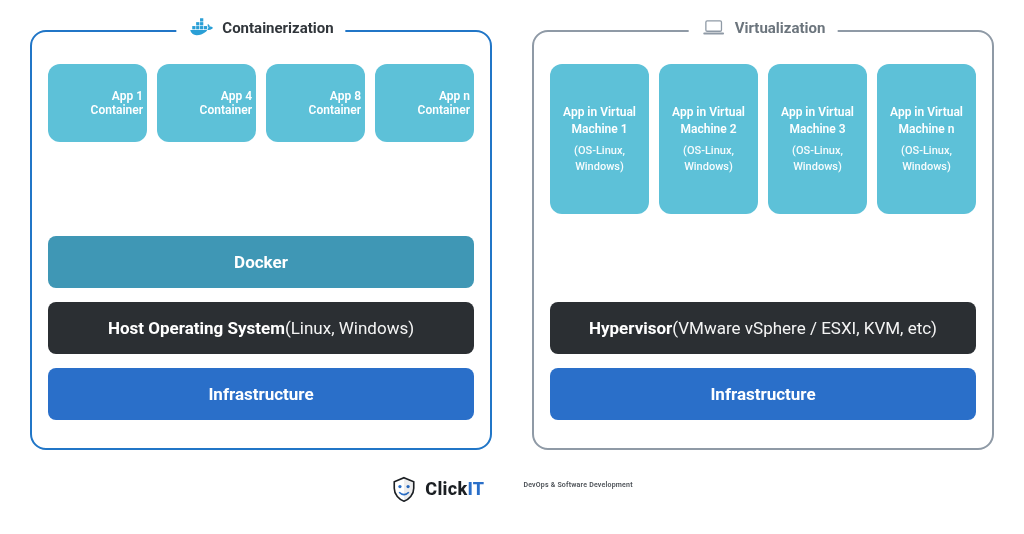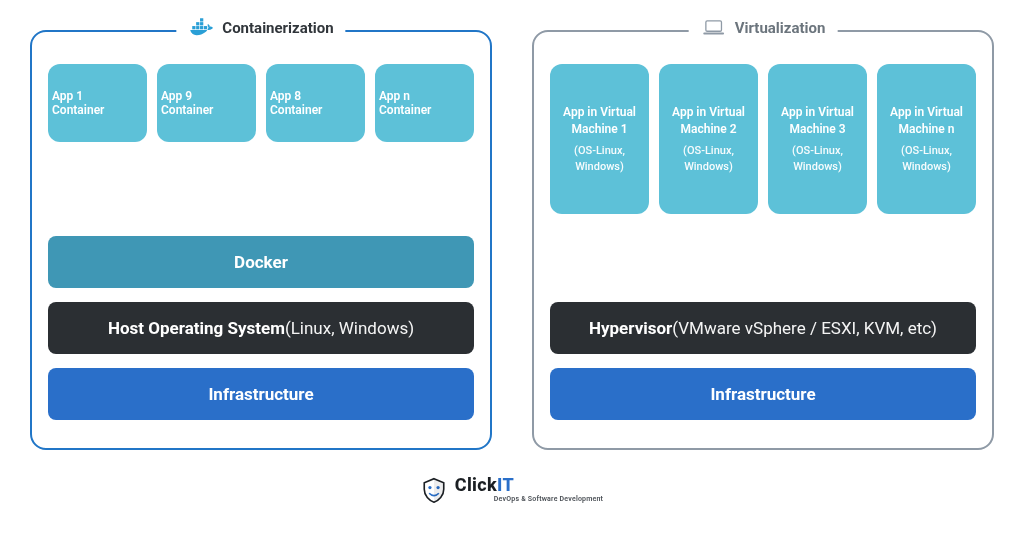--- a/index.html
+++ b/index.html
@@ -55,21 +55,21 @@
   }
   .app-box {
     flex: 1;
     background: #5dc1d8;
     border-radius: 12px;
     color: #ffffff;
     font-weight: 600;
     font-size: 12px;
     display: flex;
     flex-direction: column;
-    align-items: flex-start;
+    align-items: flex-end;
     justify-content: center;
     text-align: center;
     padding: 10px 4px;
     min-height: 78px;
   }
   .panel.right .app-box { min-height: 150px; padding: 14px 6px; line-height: 1.4; }
   .app-sub { font-weight: 500; font-size: 11px; margin-top: 6px; opacity: 0.95; }
 
   .stack-bar {
     border-radius: 8px;
@@ -92,21 +92,21 @@
   .footer {
     display:flex;
     align-items:center;
     justify-content:center;
     gap:8px;
     margin-top: 26px;
   }
   .footer-logo {
     width: 26px; height: 26px;
   }
-  .footer-text { display:flex; flex-direction:column; line-height:1; }
+  .footer-text { display:flex; flex-direction:row; line-height:1; }
   .footer-text .brand { font-weight: 800; font-size: 18px; color:#1b1f23; letter-spacing: .3px;}
   .footer-text .brand .it { color:#2a6fc9; }
   .footer-text .tag { font-size: 7px; color:#4a4f55; font-weight:600; letter-spacing:.2px; margin-top:2px;padding-left:39px;}
 </style>
 </head>
 <body>
 
 <div class="columns">
 
   <div class="panel left">
@@ -127,21 +127,21 @@
       </span>
       <span>Containerization</span>
     </div>
 
     <div class="app-row">
       <div class="app-box">
         <span>App 1</span>
         <span>Container</span>
       </div>
       <div class="app-box">
-        <span>App 9</span>
+        <span>App 4</span>
         <span>Container</span>
       </div>
       <div class="app-box">
         <span>App 8</span>
         <span>Container</span>
       </div>
       <div class="app-box">
         <span>App n</span>
         <span>Container</span>
       </div>

